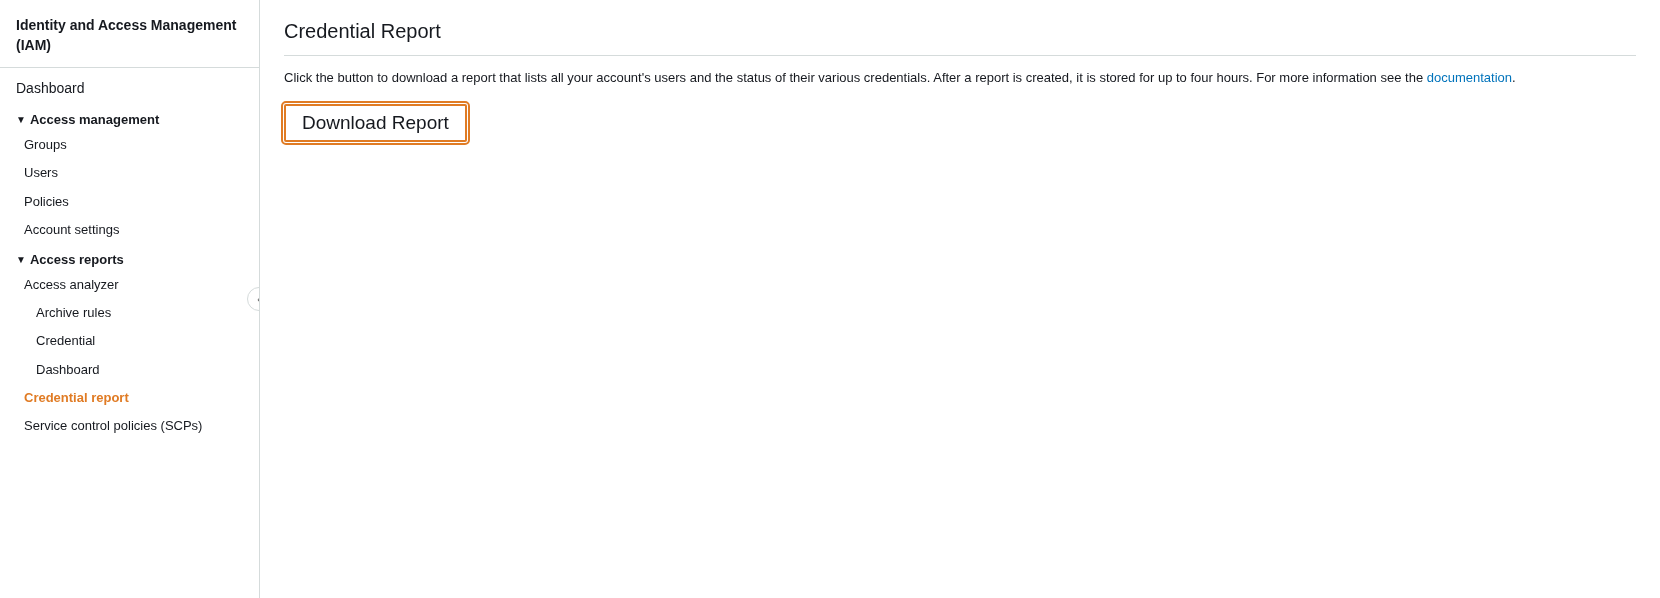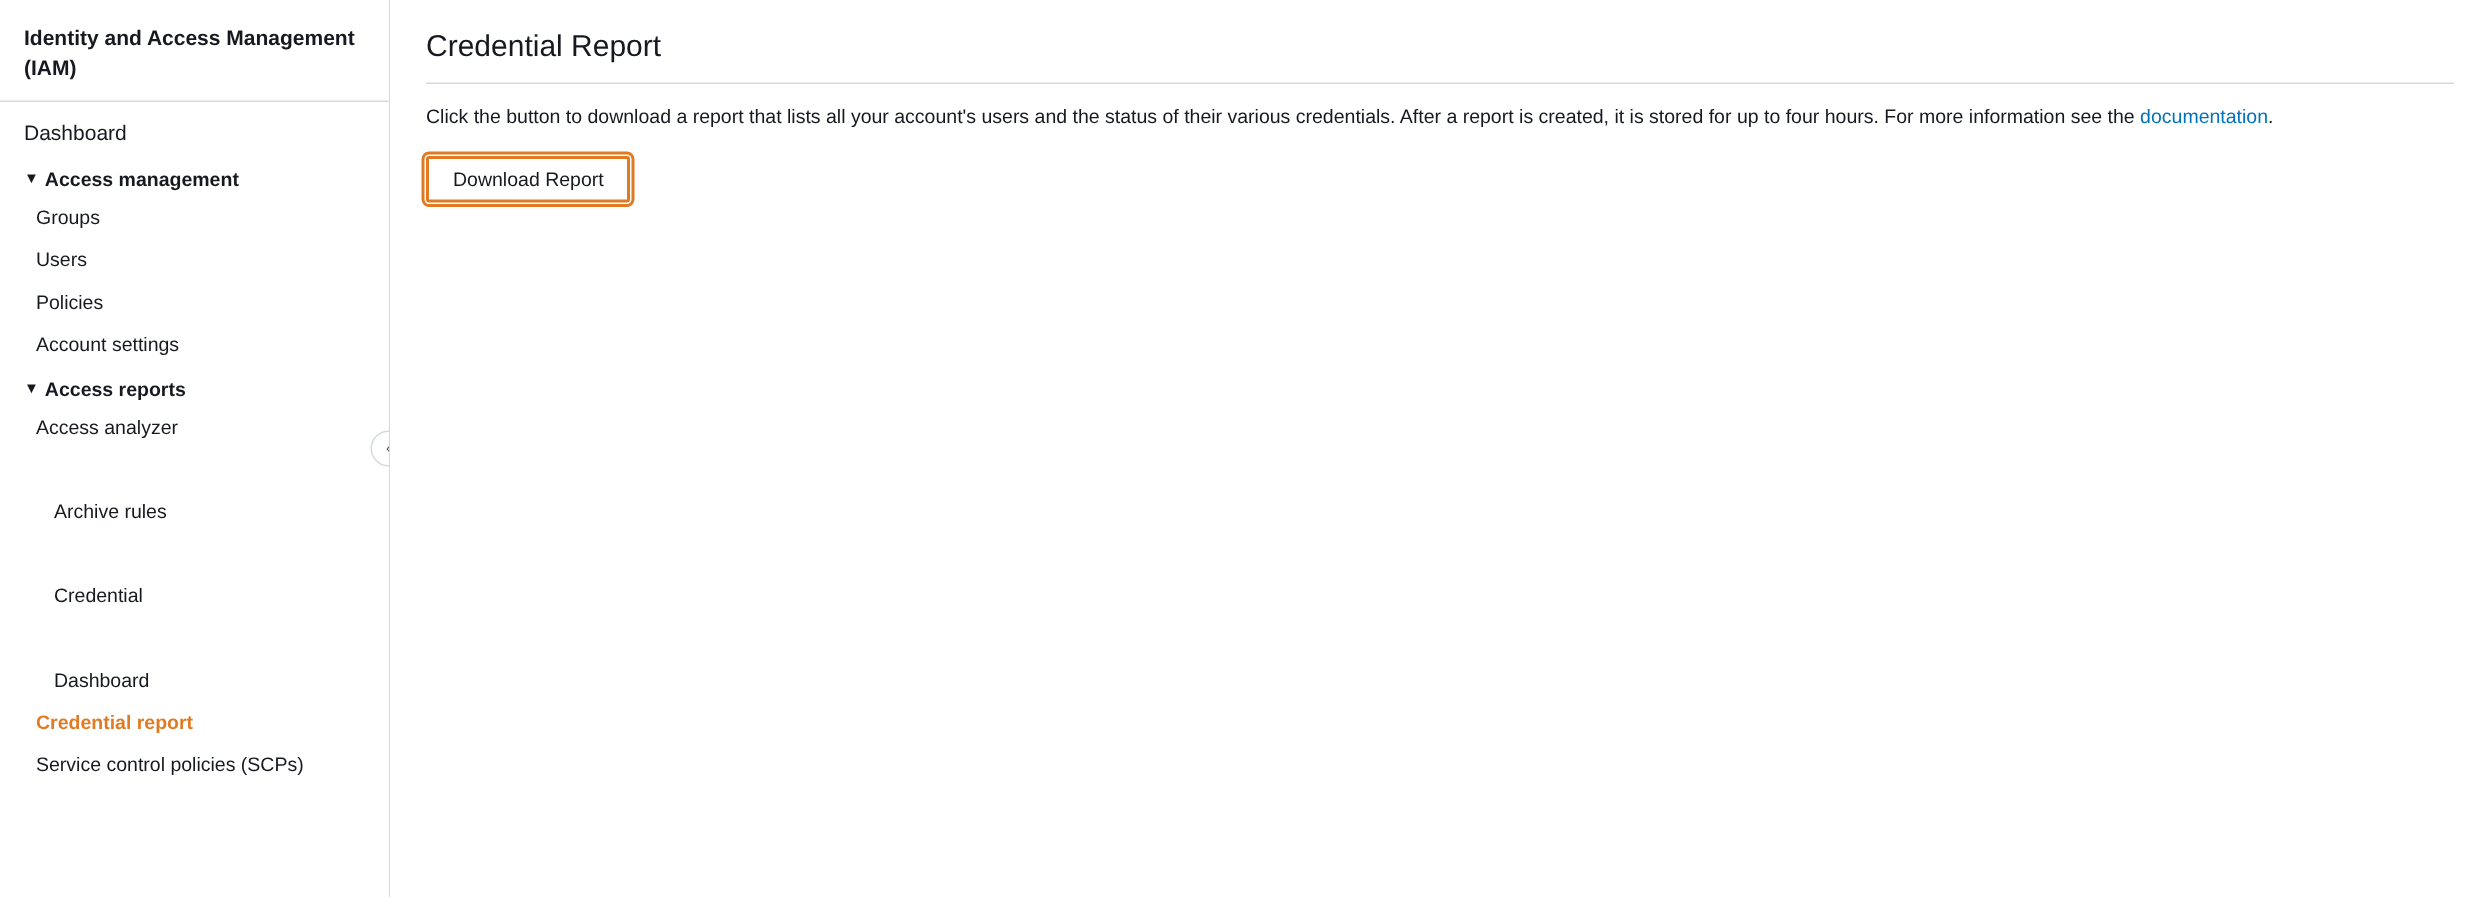--- a/index.html
+++ b/index.html
@@ -60,21 +60,20 @@
     .sidebar-item {
       padding: 5px 16px 5px 24px;
       font-size: 13px;
       color: #16191f;
       cursor: pointer;
       line-height: 1.4;
     }
 
     .sidebar-item.sub {
       padding-left: 36px;
-      margin-top: 28px;
     }
 
     .sidebar-item.active {
       color: #e07b24;
       font-weight: 600;
     }
 
     .sidebar-collapse-btn {
       position: absolute;
       right: -12px;
@@ -122,21 +121,21 @@
       color: #0073bb;
       text-decoration: none;
     }
 
     .download-btn {
       display: inline-block;
       padding: 6px 16px;
       background: #fff;
       border: 2px solid #e07b24;
       border-radius: 2px;
-      font-size: 13px;
+      font-size: 19px;
       color: #16191f;
       cursor: pointer;
       font-family: inherit;
       outline: 2px solid #e07b24;
       outline-offset: 1px;
     }
   </style>
 </head>
 <body>
 

